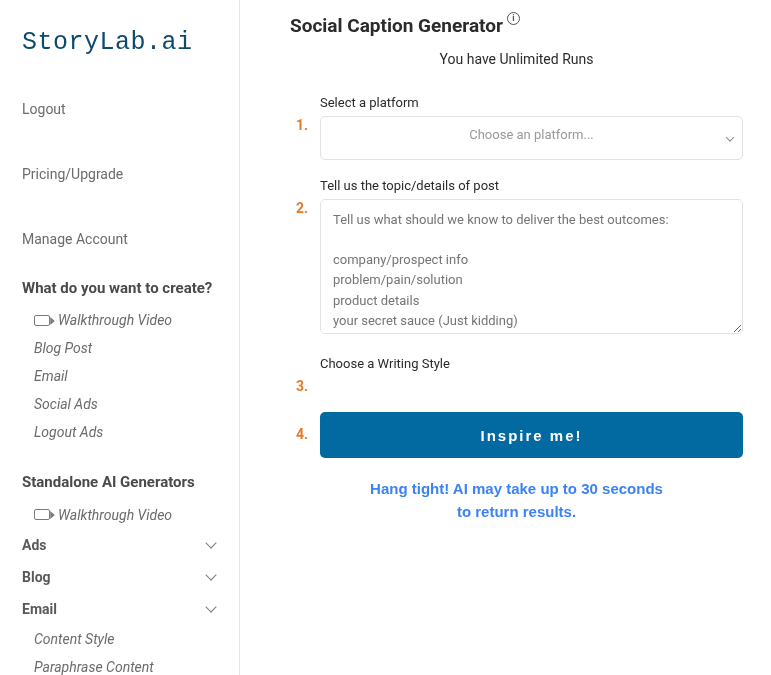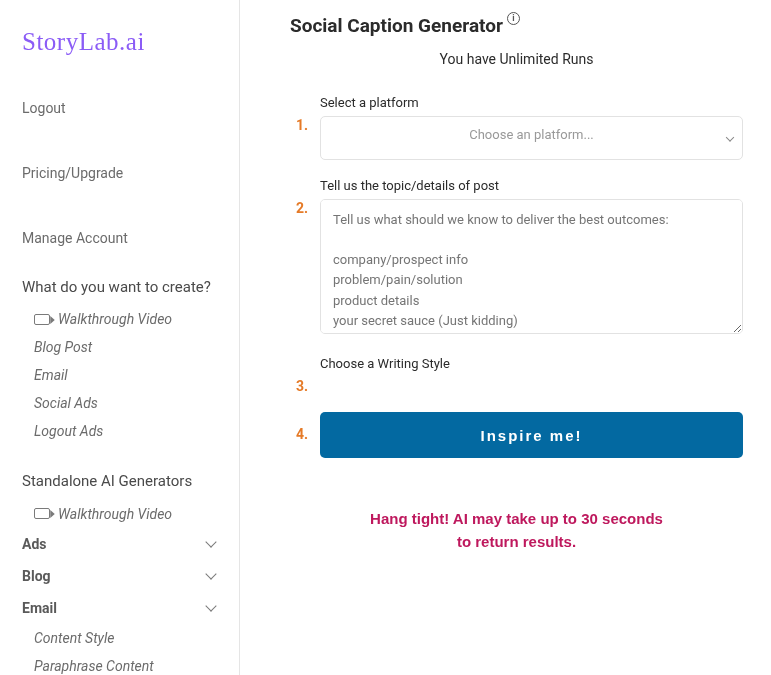--- a/index.html
+++ b/index.html
@@ -14,37 +14,37 @@
   
   .sidebar {
     width: 240px;
     padding: 22px 8px 10px 22px;
     border-right: 1px solid #e5e5e5;
     height: 675px;
     overflow-y: auto;
     position: relative;
   }
   .logo {
-    font-family: Liberation Serif, serif;
+    font-family: Liberation Mono, monospace;
     font-size: 25px;
-    color: #8b5cf6;
+    color: #0c4a6e;
     letter-spacing: 0.5px;
     margin-bottom: 30px;
     margin-top: 6px;
   }
   .nav-plain {
     display: block;
     color: #6b6b6b;
     font-size: 14px;
     padding: 5px 0;
     cursor: pointer;
     margin-top: 39px;
   }
   .nav-heading {
-    font-weight: 400;
+    font-weight: 700;
     color: #4a4a4a;
     font-size: 15px;
     margin-top: 26px;
     margin-bottom: 8px;
     line-height: 1.35;
   }
   .nav-item {
     display: flex;
     align-items: center;
     color: #6b6b6b;
@@ -204,25 +204,25 @@
     color: #fff;
     border: none;
     border-radius: 5px;
     font-size: 15px;
     font-weight: 600;
     letter-spacing: 2px;
     cursor: pointer;
   }
   .wait-msg {
     text-align: center;
-    color: #be185d;
+    color: #3b82f6;
     font-weight: 700;
     font-size: 15px;
     line-height: 1.5;
-    margin-top: 50px;
+    margin-top: 20px;
     font-family: Arial, sans-serif;
   }
 </style>
 </head>
 <body>
 
 <div class="sidebar">
   <div class="logo">StoryLab.ai</div>
 
   <a class="nav-plain">Logout</a>

